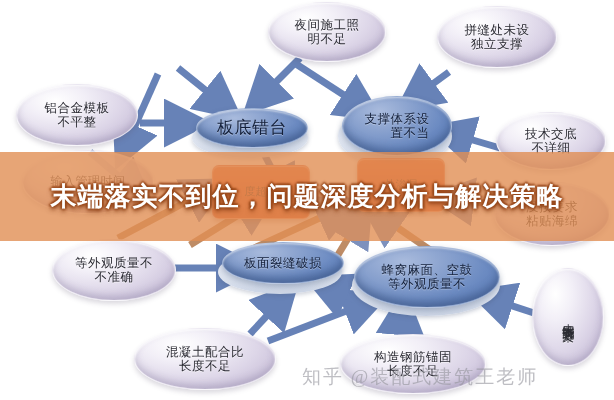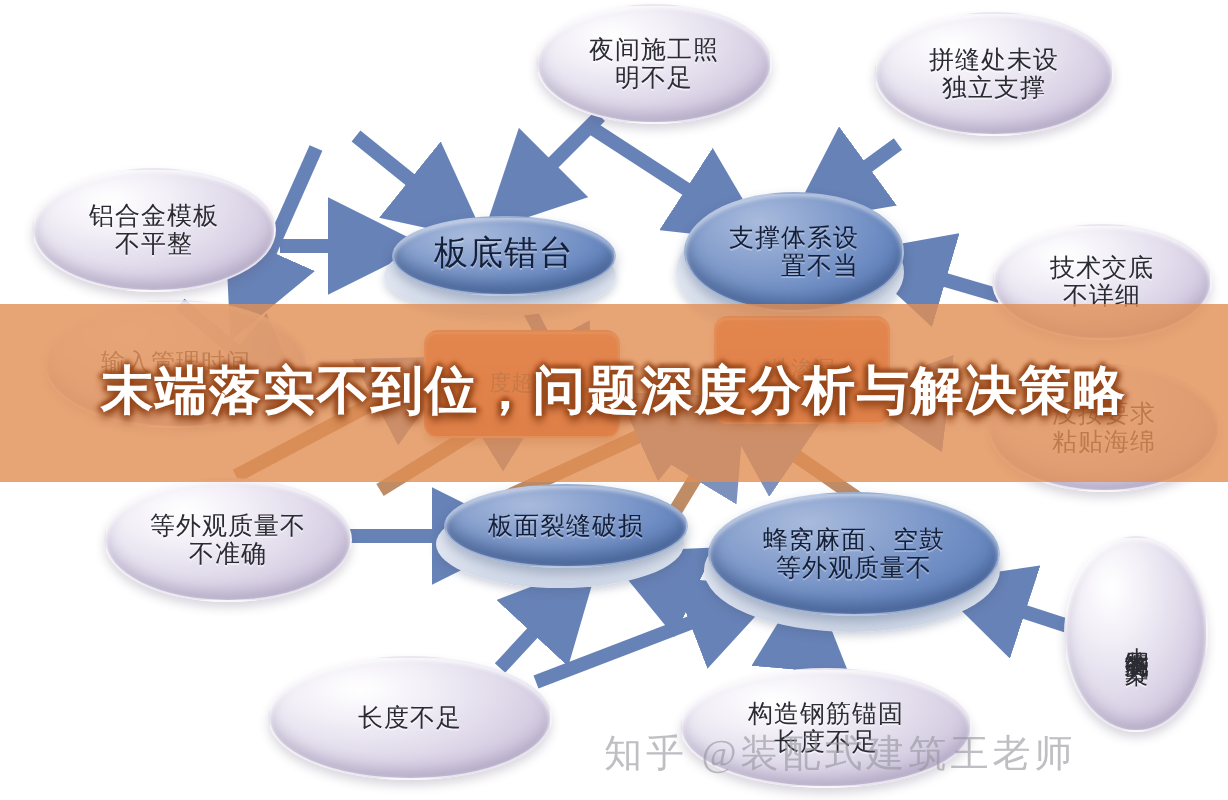--- a/index.html
+++ b/index.html
@@ -266,20 +266,21 @@
         <span>粘贴海绵</span>
       </div>
     </div>
 
     <div class="node n-purple" style="left:532px;top:268px;width:72px;height:98px;font-size:12px;">
       <span class="vert">未编制浇筑方案</span>
     </div>
 
     <div class="node n-purple" style="left:134px;top:328px;width:142px;height:62px;font-size:12.5px;">
       <div>
+        <span>混凝土配合比</span>
         <span>长度不足</span>
       </div>
     </div>
 
     <div class="node n-purple" style="left:340px;top:334px;width:146px;height:60px;font-size:12.5px;">
       <div>
         <span>构造钢筋锚固</span>
         <span>长度不足</span>
       </div>
     </div>

